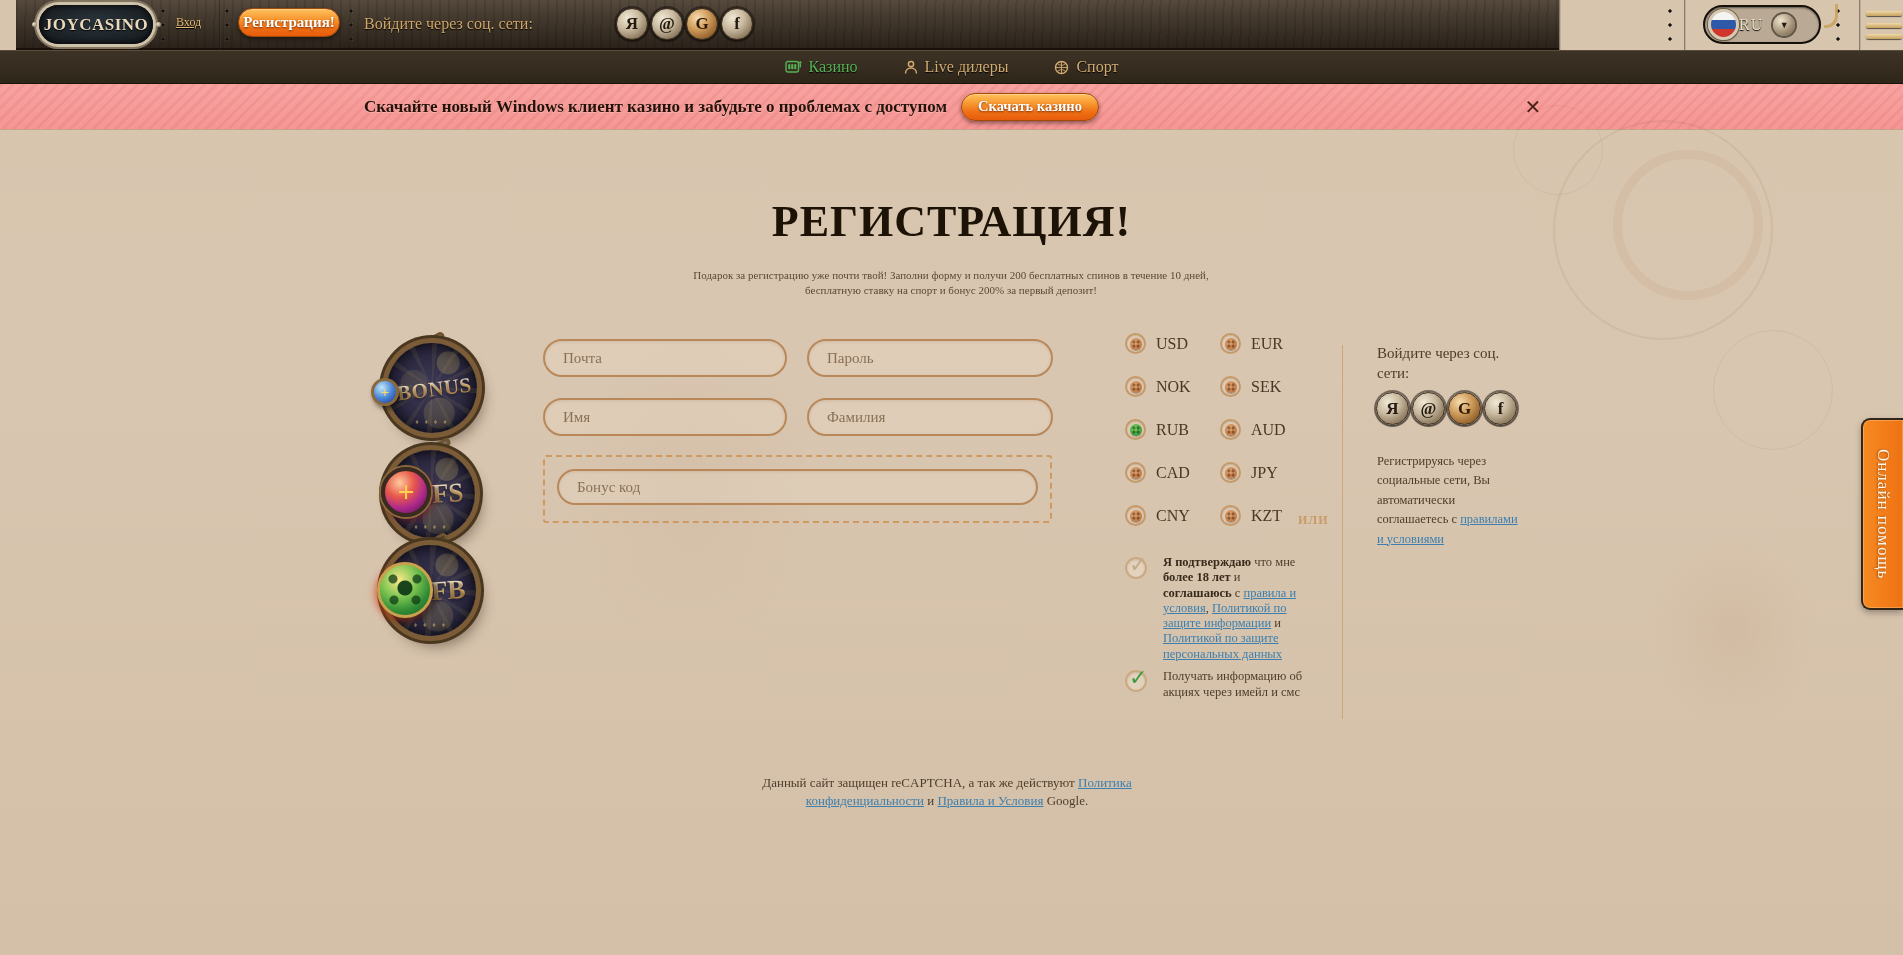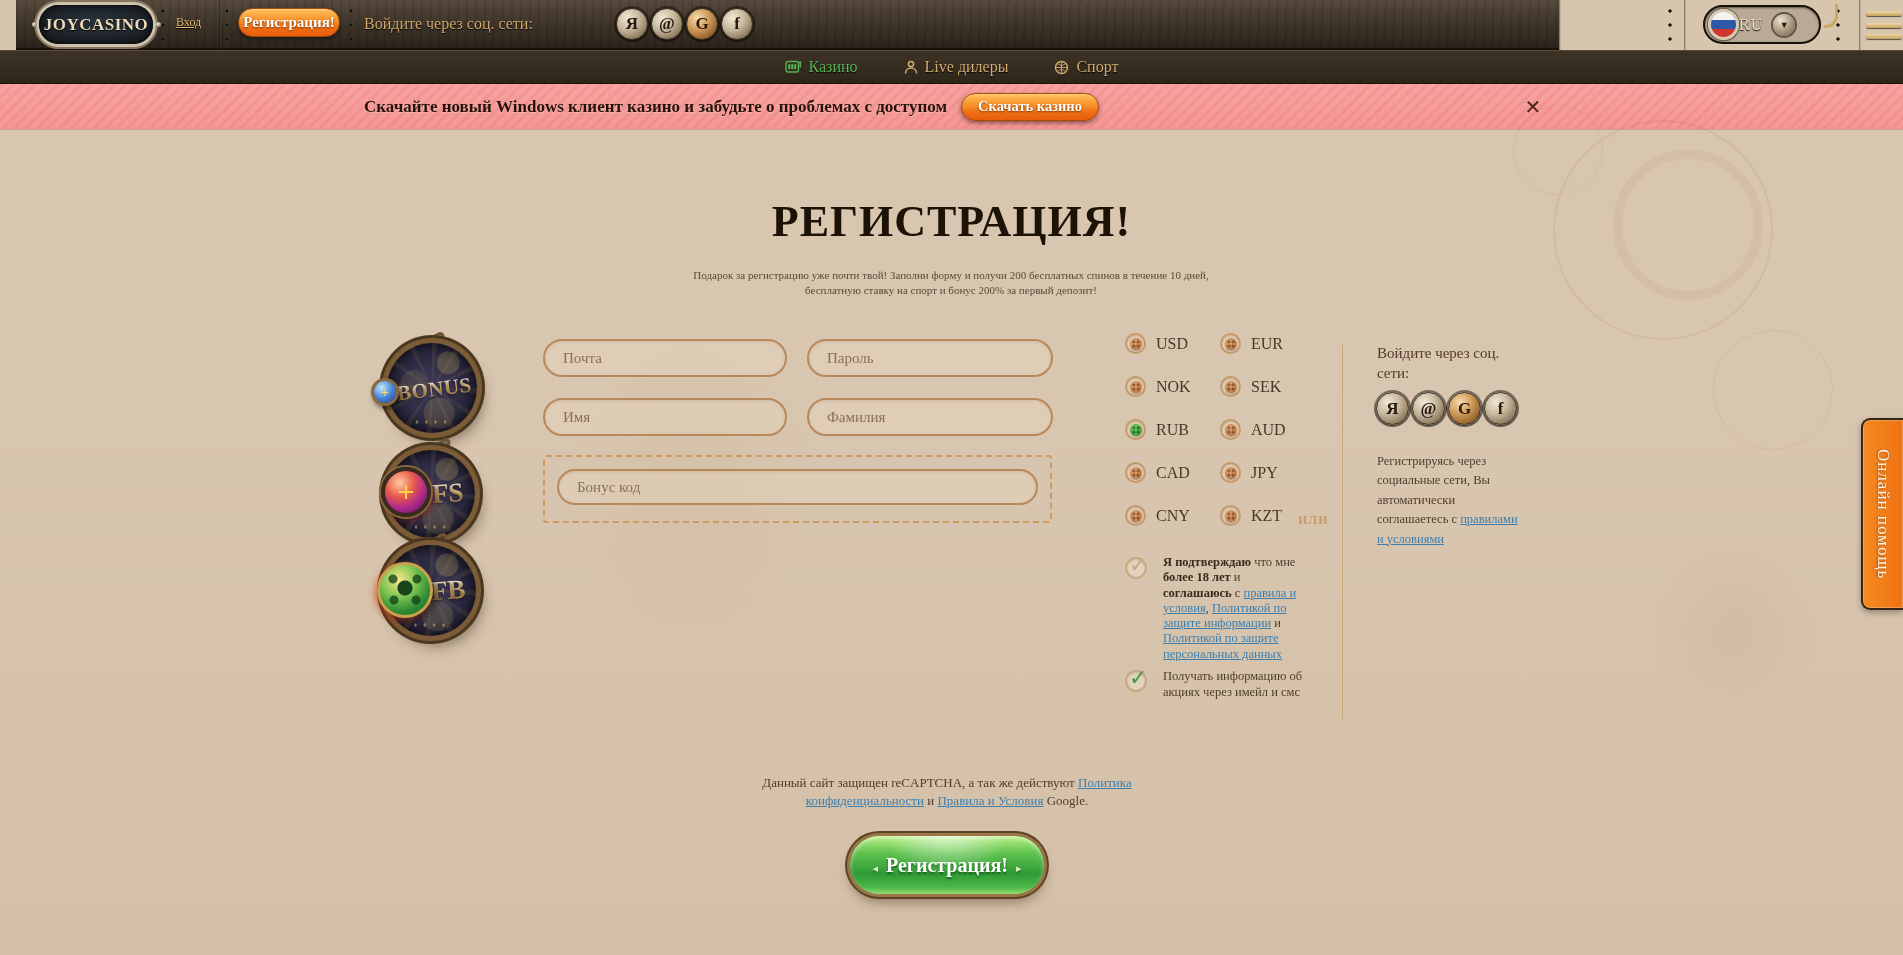--- a/index.html
+++ b/index.html
@@ -438,21 +438,18 @@
         <span>G</span>
       </div>
     <div class="soc-btn">
         <span>f</span>
       </div>
   </div>
   <p class="soc-note"><span>Регистрируясь через социальные сети, Вы автоматически соглашаетесь с </span><a class="blue">правилами и условиями</a></p>
 
   <p class="recaptcha"><span>Данный сайт защищен reCAPTCHA, а так же действуют </span><a class="blue">Политика конфиденциальности</a><span> и </span><a class="blue">Правила и Условия</a><span> Google.</span></p>
 
-  <button class="submit-btn">
-    <span class="arr">◂</span><span class="lbl">Регистрация!</span><span class="arr">▸</span>
-  </button>
 
   <div class="help-tab">
     <span>Онлайн помощь</span>
   </div>
 
 </div>
 
 </body></html>

